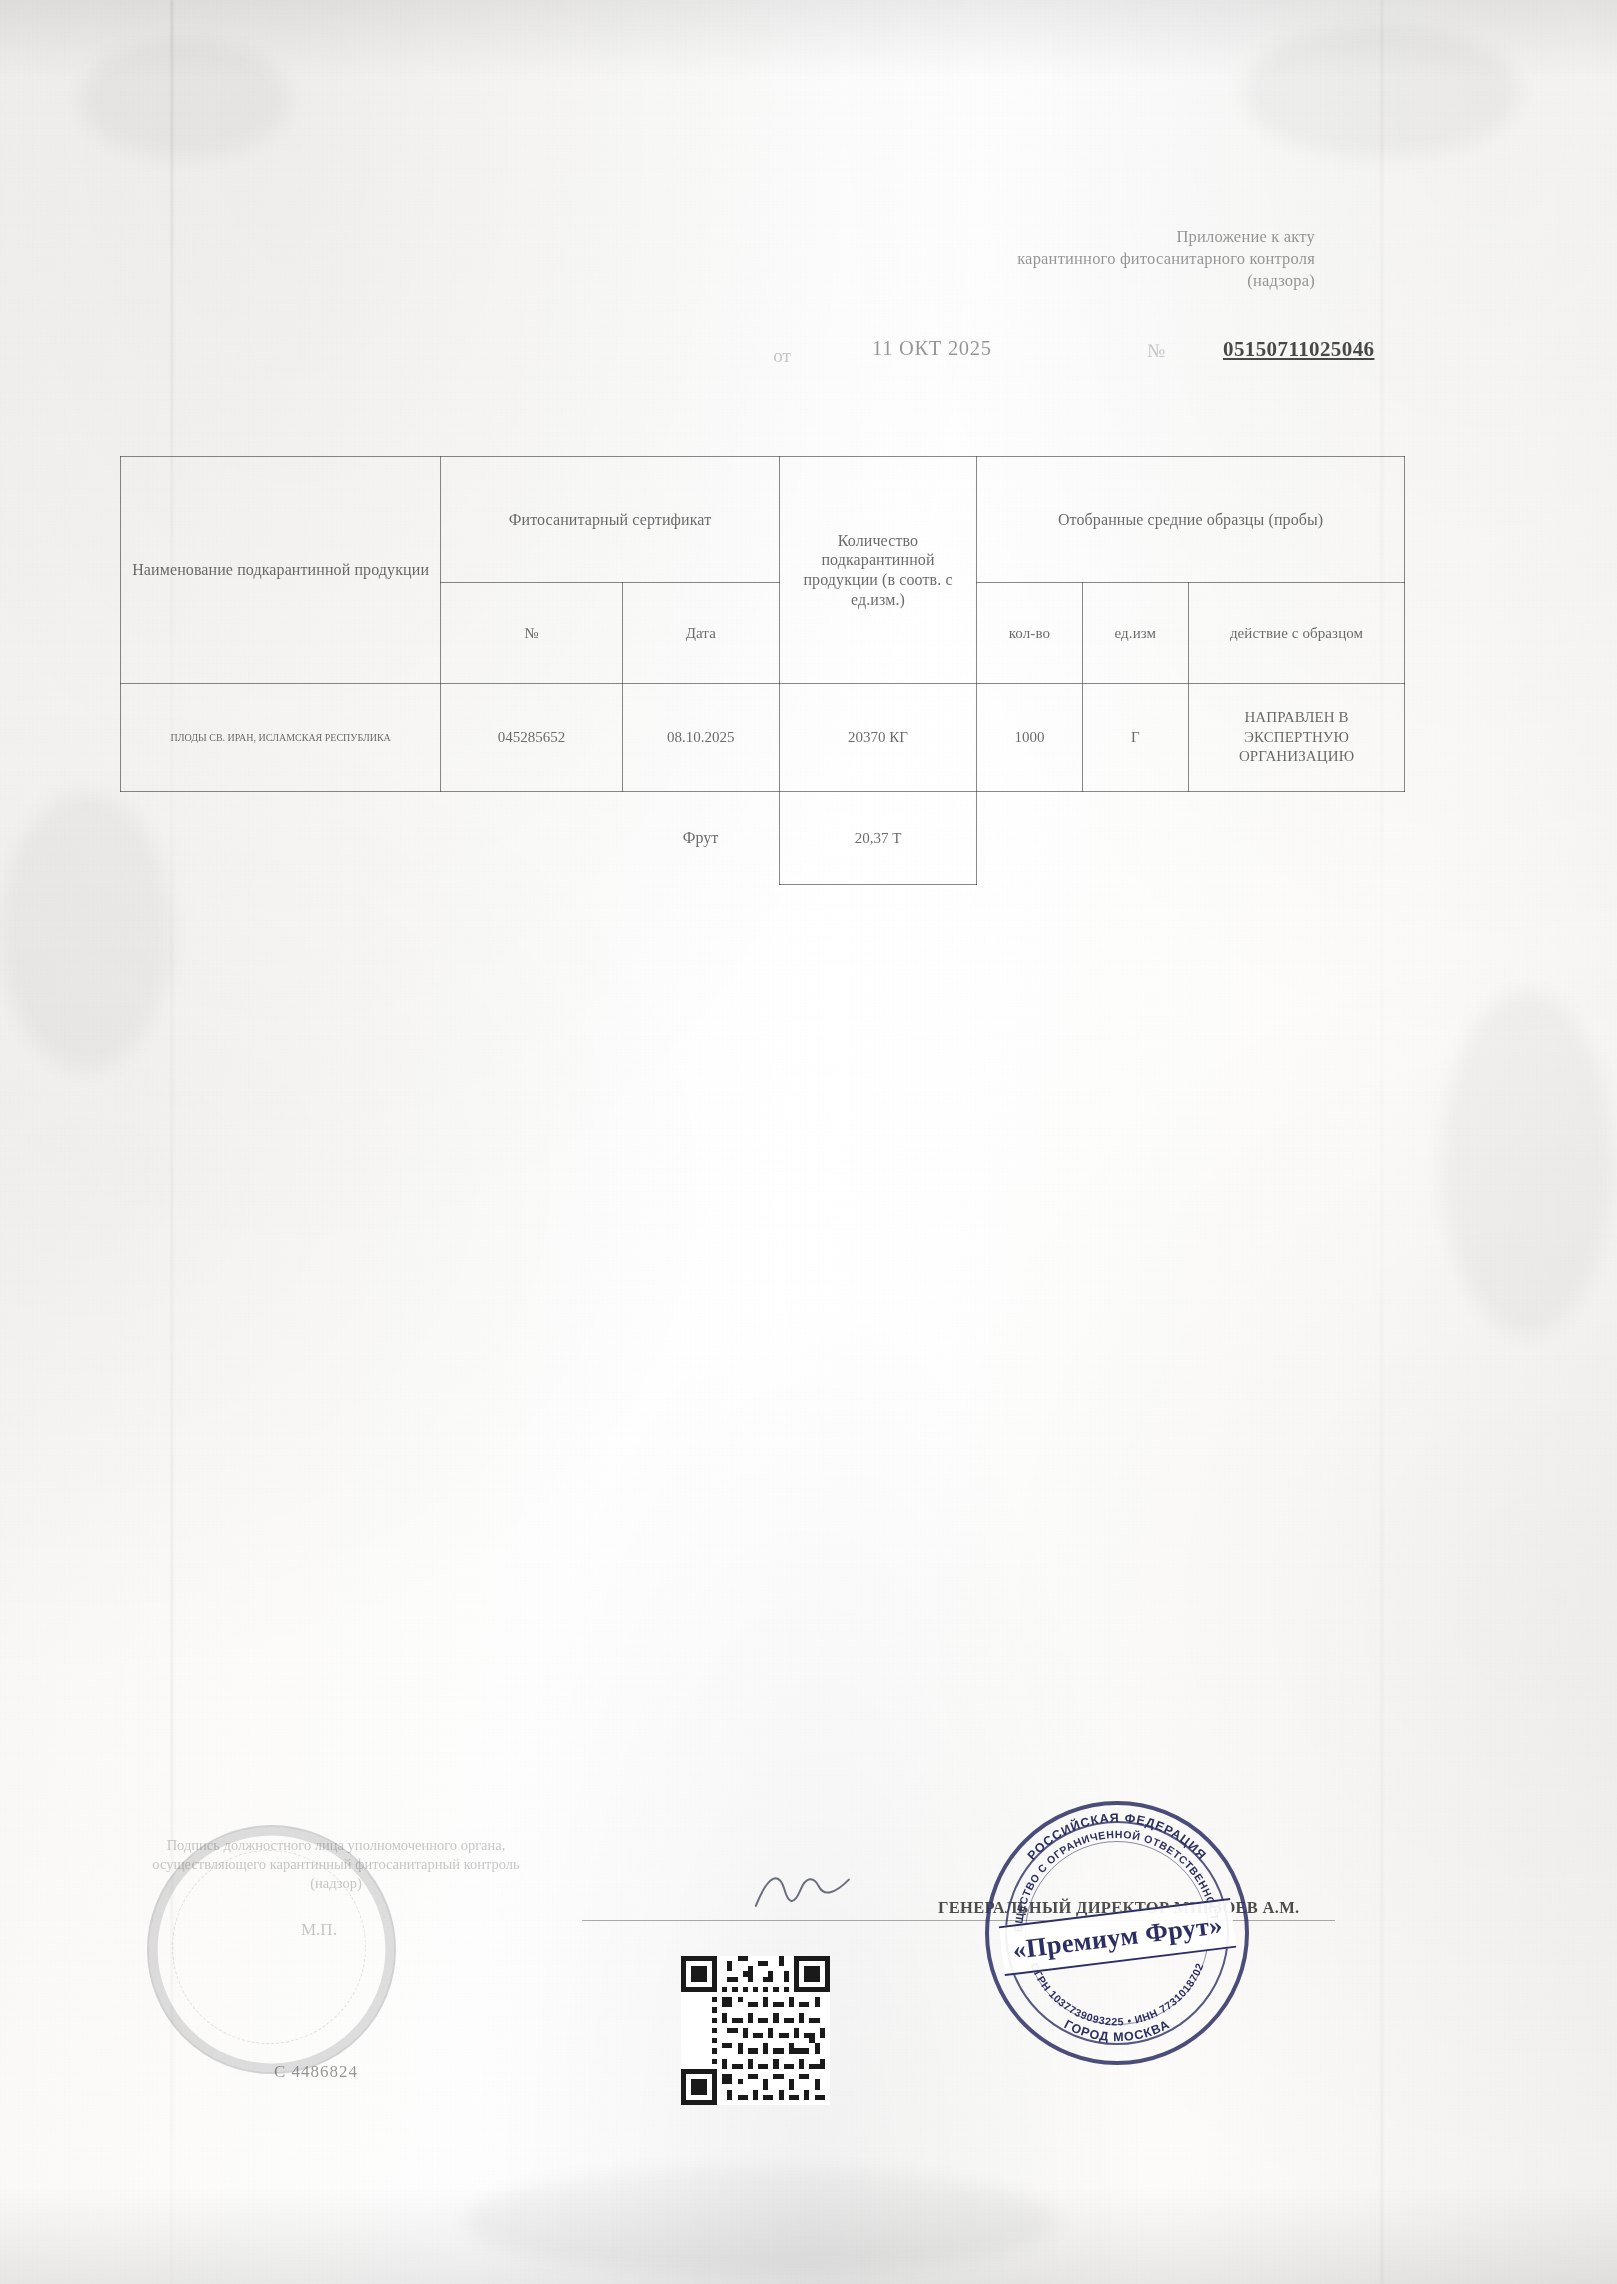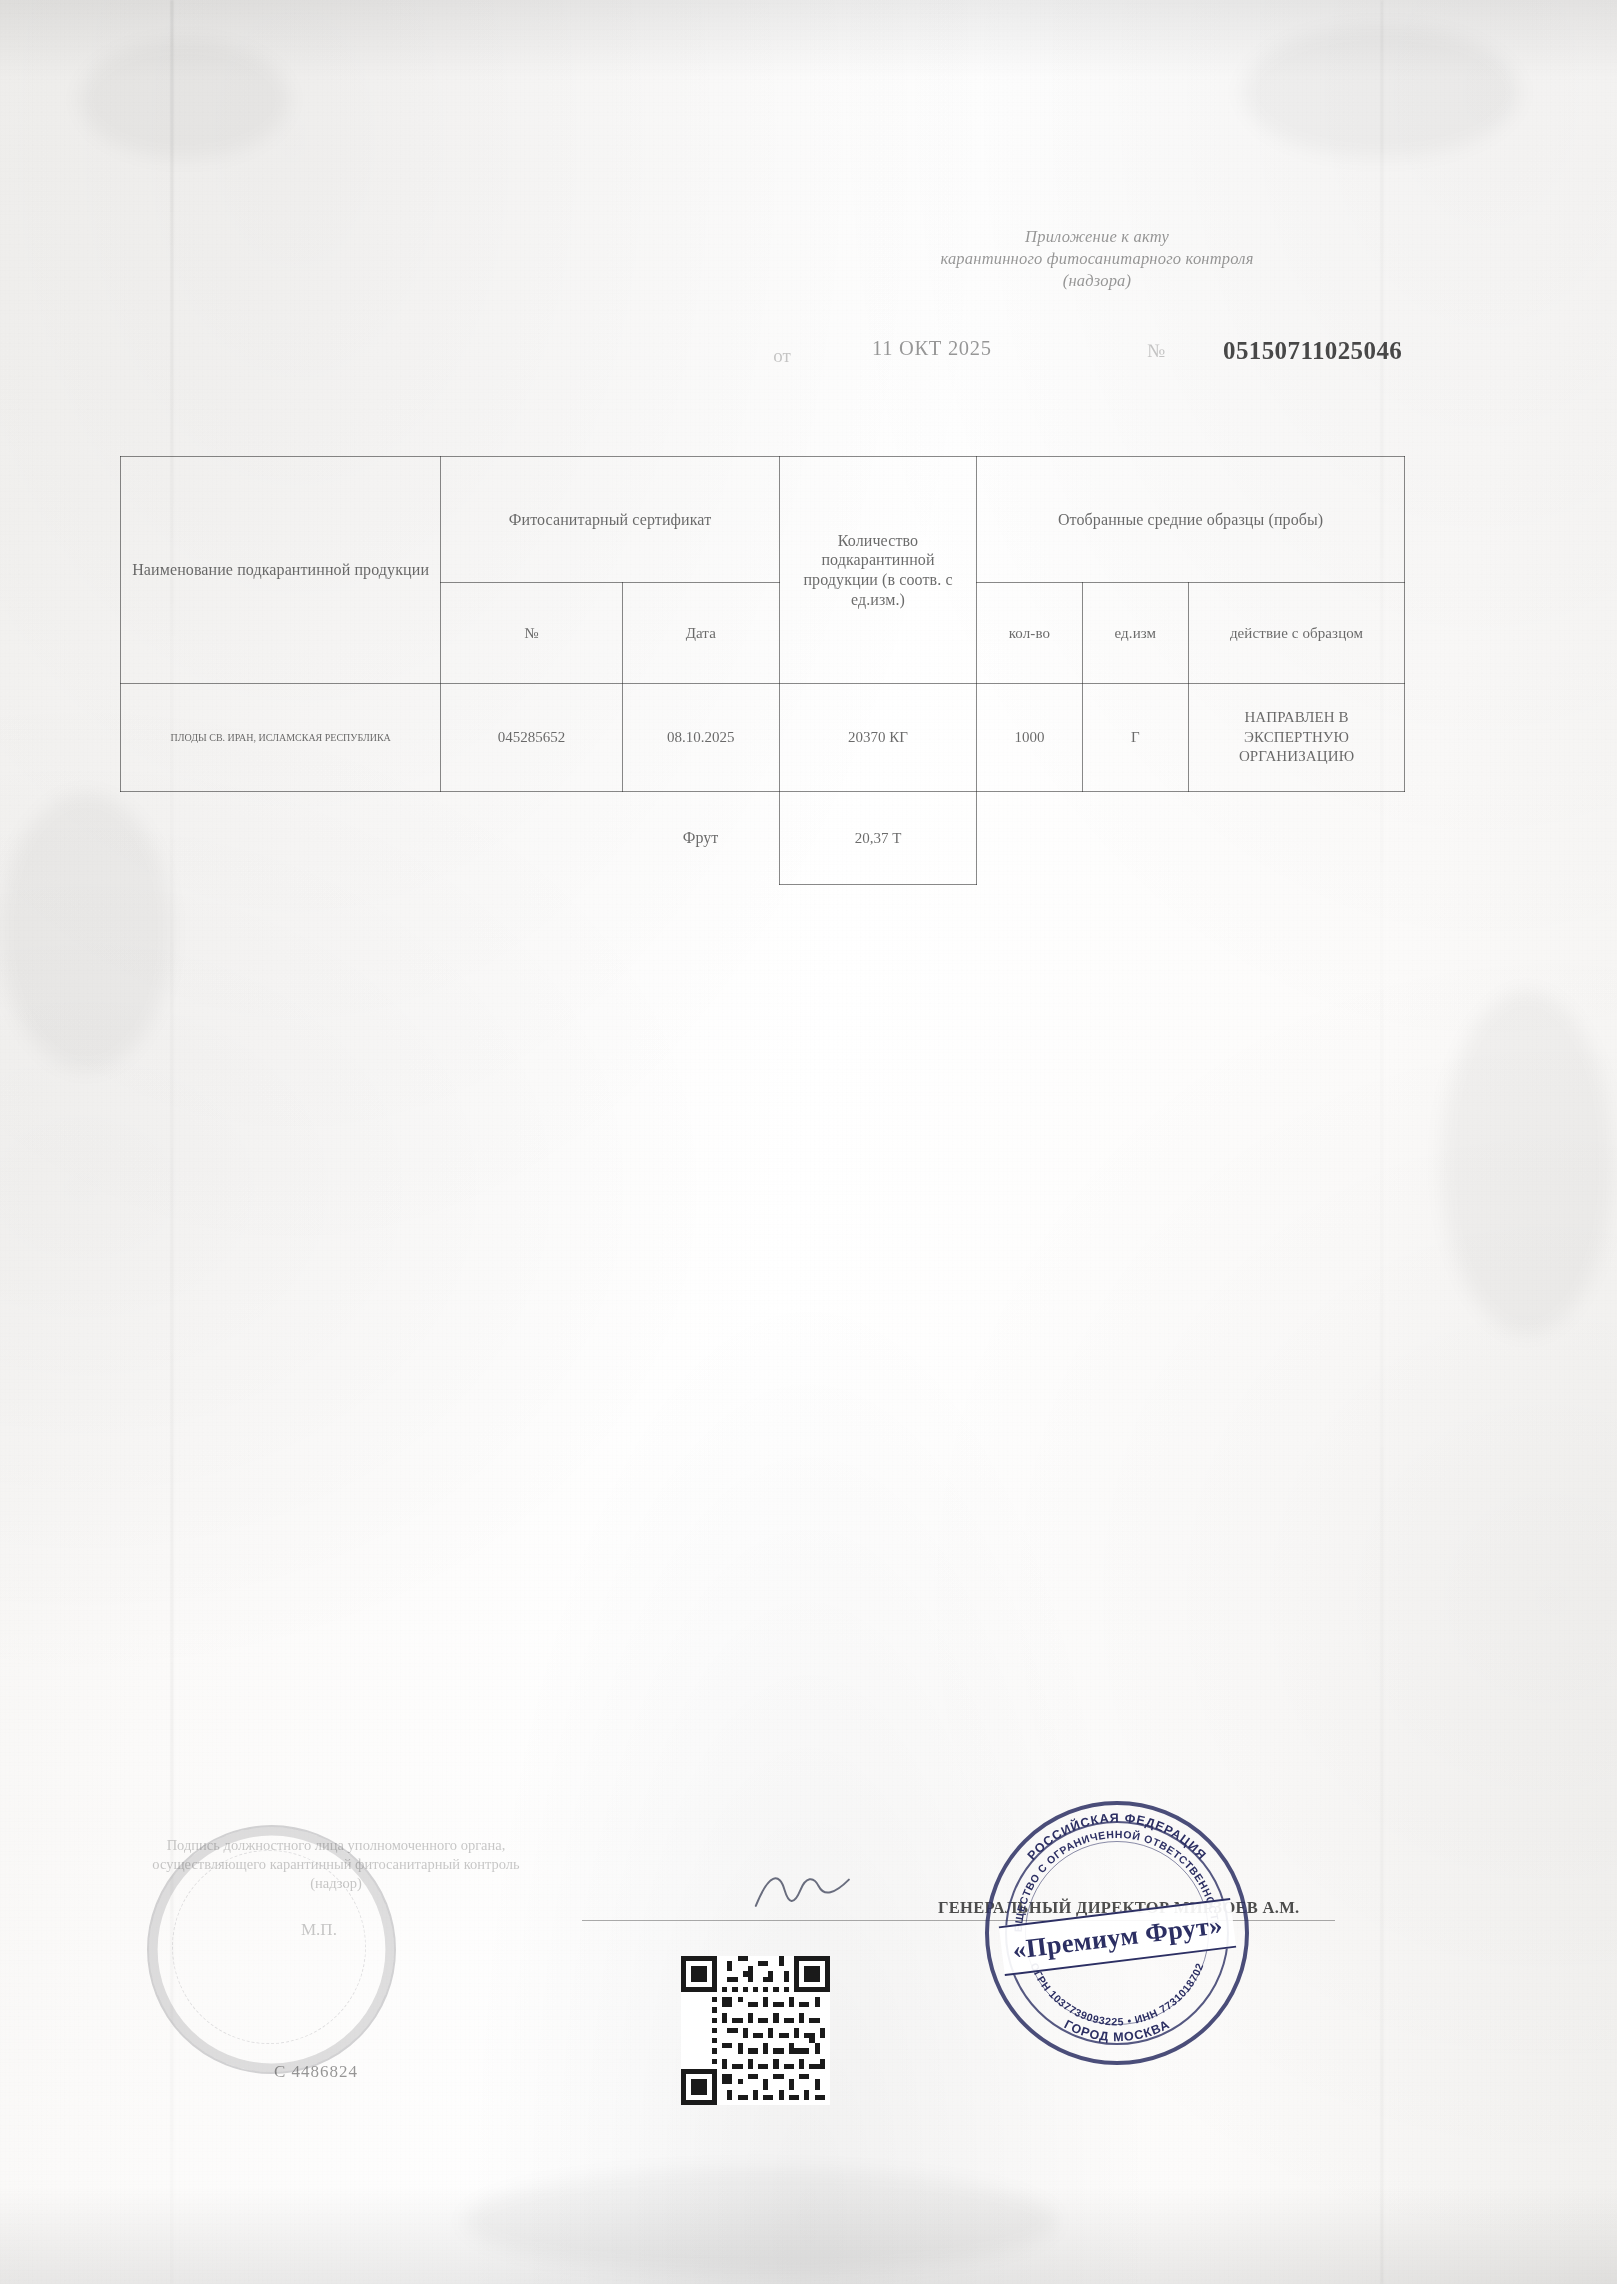--- a/index.html
+++ b/index.html
@@ -76,42 +76,41 @@
     opacity: .30;
     filter: blur(0.4px);
   }
 
   
   .header {
     position: absolute;
     left: 879px;
     top: 226px;
     width: 436px;
-    text-align: center;
+    text-align: right;
     font-size: 16.5px;
     line-height: 1.32;
     letter-spacing: 0.2px;
-    font-style: italic;
   }
 
   .datebar {
     position: absolute;
     left: 760px;
     top: 337px;
     width: 734px;
     height: 26.4px;
     font-size: 19px;
   }
   .datebar .ot { position: absolute; left: 13.2px; top: 8px; }
   .datebar .date { position: absolute; left: 112px; top: 0; font-size: 20.5px; letter-spacing: 0.7px; }
   .datebar .nosym { position: absolute; left: 387px; top: 2.6px; }
   .datebar .num {
     position: absolute; left: 463px; top: 0;
-    font-size: 25px; font-weight: bold; letter-spacing: 0.4px;
-    opacity: .85; filter: blur(0.1px);
+    font-size: 21px; font-weight: bold; letter-spacing: 0.4px;
+    opacity: .85; filter: blur(0.1px); text-decoration: underline;
   }
 
   
   .tbl {
     position: absolute;
     left: 120px;
     top: 456px;
     width: 1285px;
     border-collapse: collapse;
     font-size: 15px;

